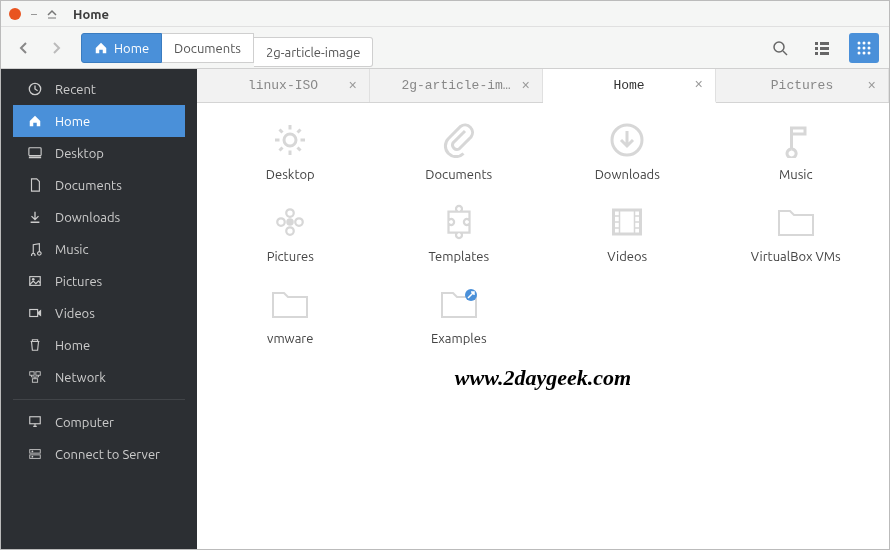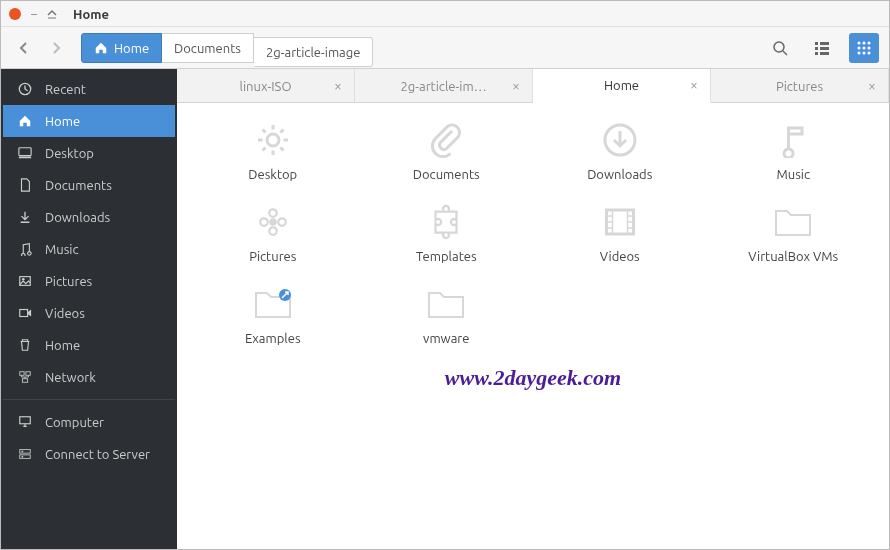--- a/index.html
+++ b/index.html
@@ -23,40 +23,40 @@
 .path-seg:last-child { border-radius: 0 3px 3px 0; margin-top: 8px; }
 .path-seg + .path-seg { border-left: none; }
 .tb-right { margin-left: auto; display: flex; align-items: center; gap: 12px; }
 .tb-icon { width: 30px; height: 30px; display: flex; align-items: center; justify-content: center; color: #666; cursor: pointer; border-radius: 3px; }
 .tb-icon.primary { background: #4a90d9; color: #fff; }
 
 
 .body { flex: 1; display: flex; overflow: hidden; }
 
 
-.sidebar { width: 176px; background: #2c2f33; color: #ddd; display: flex; flex-direction: column; padding: 4px 2px; }
+.sidebar { width: 196px; background: #2c2f33; color: #ddd; display: flex; flex-direction: column; padding: 4px 12px; }
 .sb-item { height: 32px; display: flex; align-items: center; gap: 12px; padding: 0 14px; cursor: pointer; color: #ccc; }
 .sb-item.active { background: #4a90d9; color: #fff; }
 .sb-sep { height: 1px; background: #414448; margin: 6px 0; }
 .sb-icon { width: 16px; display: flex; justify-content: center; }
 
 
 .content { flex: 1; display: flex; flex-direction: column; background: #fff; }
 .tabs { height: 34px; display: flex; border-bottom: 1px solid #d4d4d4; background: #fafafa; }
-.tab { flex: 1; display: flex; align-items: center; justify-content: center; gap: 24px; padding: 0 12px; color: #888; border-right: 1px solid #e0e0e0; cursor: pointer; position: relative; background:#f2f2f2;}
+.tab { flex: 1; display: flex; align-items: center; justify-content: center; gap: 24px; padding: 0 12px; color: #888; border-right: 1px solid #e0e0e0; cursor: pointer; position: relative; background:#f2f2f2;font-family:Liberation Mono, monospace;}
 .tab.active { background: #fff; color: #333; border-bottom: 2px solid #fff; margin-bottom:-1px; box-shadow: 0 -2px 0 #fff inset; }
 .tab-close { font-size: 14px; color: #999; cursor: pointer; position: absolute; right: 12px; }
 .tab-label { white-space: nowrap; overflow: hidden; text-overflow: ellipsis; max-width: 120px; }
 
 .grid { flex: 1; padding: 16px 14px; display: grid; grid-template-columns: repeat(4, 1fr); gap: 20px 10px; align-content: start; position: relative; }
 .grid-item { display: flex; flex-direction: column; align-items: center; gap: 6px; cursor: pointer; }
 .grid-label { color: #444; text-align: center; font-size: 13px; }
 .folder-ico { width: 48px; height: 42px; display: flex; align-items: center; justify-content: center; color: #cfcfcf; }
 
-.watermark { position: absolute; left: 50%; top: 262px; transform: translateX(-50%); font-family: Georgia, "Times New Roman", serif; font-style: italic; font-weight: bold; color: #4c1d95; font-size: 22px; pointer-events: none; }
+.watermark { position: absolute; left: 50%; top: 262px; transform: translateX(-50%); font-family: Georgia, "Times New Roman", serif; font-style: italic; font-weight: bold; color: #000000; font-size: 22px; pointer-events: none; }
 
 svg { display: block; }
 </style>
 </head>
 <body>
 
 <div class="window">
 
   <div class="titlebar">
     <span class="tb-btn tb-close"></span>
@@ -338,30 +338,30 @@
               <svg width="40" height="34" viewBox="0 0 40 34">
                 <path d="M3 6 H14 L18 10 H37 V30 H3 Z" stroke="#d7d7d7" stroke-width="2" fill="none"></path>
               </svg>
             </div>
             <span class="grid-label">VirtualBox VMs</span>
           </div>
           <div class="grid-item">
             <div class="folder-ico">
               <svg width="40" height="34" viewBox="0 0 40 34">
                 <path d="M3 6 H14 L18 10 H37 V30 H3 Z" stroke="#d7d7d7" stroke-width="2" fill="none"></path>
+              </svg>
+            </div>
+            <span class="grid-label">vmware</span>
+          </div>
+          <div class="grid-item">
+            <div class="folder-ico">
+              <svg width="40" height="34" viewBox="0 0 40 34">
+                <path d="M3 6 H14 L18 10 H37 V30 H3 Z" stroke="#d7d7d7" stroke-width="2" fill="none"></path>
                 <circle cx="32" cy="8" r="6" fill="#4a90d9"></circle>
                 <path d="M29 11 L35 5 M32 5 H35 V8" stroke="#fff" stroke-width="1.5" fill="none"></path>
               </svg>
             </div>
             <span class="grid-label">Examples</span>
-          </div>
-          <div class="grid-item">
-            <div class="folder-ico">
-              <svg width="40" height="34" viewBox="0 0 40 34">
-                <path d="M3 6 H14 L18 10 H37 V30 H3 Z" stroke="#d7d7d7" stroke-width="2" fill="none"></path>
-              </svg>
-            </div>
-            <span class="grid-label">vmware</span>
           </div>
         </div>
     </div>
   </div>
 </div>
 
 </body></html>

